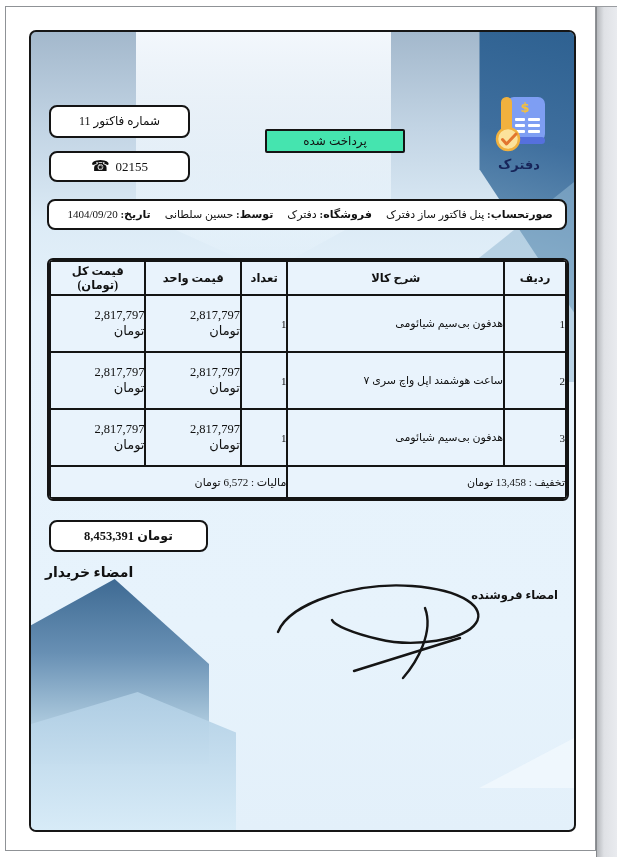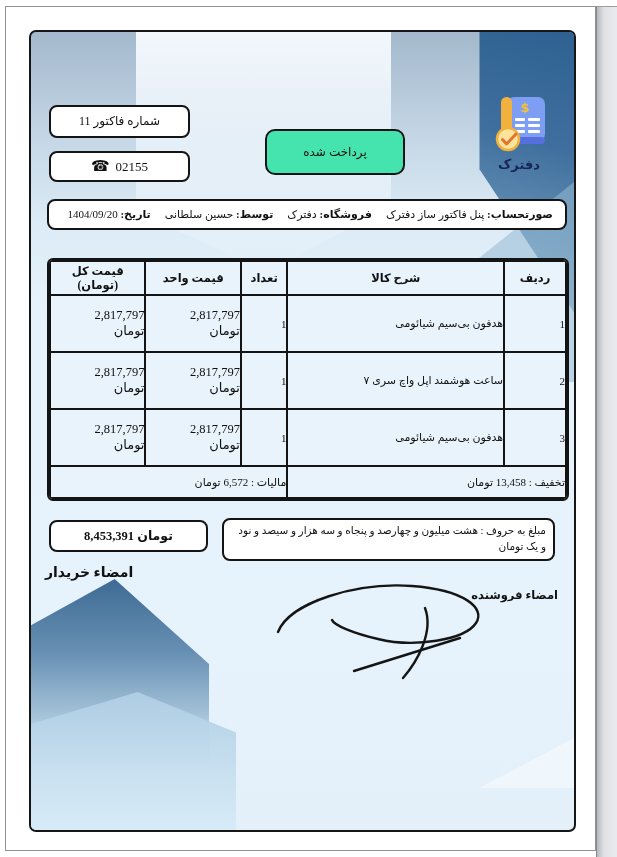--- a/index.html
+++ b/index.html
@@ -40,22 +40,22 @@
   .title { top:24px; left:0; width:100%; text-align:center; font-size:20px; font-weight:bold; }
 
   .logo-wrap { right:14px; top:64px; width:82px; text-align:center; }
   .logo-label { font-size:13px; font-weight:bold; color:#17255a; margin-top:1px; }
 
   .box { background:#ffffff; border:2px solid #141414; border-radius:8px;
     display:flex; align-items:center; justify-content:center; }
   .inv-box   { left:18px; top:73px;  width:141px; height:33px; font-size:12px; }
   .phone-box { left:18px; top:119px; width:141px; height:31px; font-size:13px; direction:ltr; gap:6px; }
   .phone-box .glyph { font-size:15px; line-height:1; }
-  .badge { left:234px; top:97px; width:140px; height:46px; background:#45e4af;
-    border:2px solid #141414; border-radius:10px; display:flex; align-items:center;
+  .badge { left:234px; top:97px; width:140px; height:24px; background:#45e4af;
+    border:2px solid #141414; border-radius:2px; display:flex; align-items:center;
     justify-content:center; font-size:12px; }
 
   .meta-box { left:16px; top:167px; width:520px; height:31px; background:#fff;
     border:2px solid #141414; border-radius:8px; display:flex; align-items:center;
     padding:0 12px; font-size:11px; white-space:nowrap; }
   .meta-box b { font-weight:bold; }
   .meta-pair { margin-left:14px; }
   .meta-pair:last-child { margin-left:0; }
 
   .table-wrap { left:16px; top:226px; width:522px; border:2px solid #141414;
@@ -191,21 +191,20 @@
             </td>
       </tr>
       <tr class="tfoot">
         <td colspan="2">تخفیف : 13,458 تومان</td>
         <td colspan="3">مالیات : 6,572 تومان</td>
       </tr>
     </tbody>
       </table>
   </div>
 
-  <div class="layer words-box">مبلغ به حروف : هشت میلیون و چهارصد و پنجاه و سه هزار و سیصد و نود و یک تومان</div>
   <div class="layer total-box">8,453,391 تومان</div>
 
   <div class="layer sig-seller">امضاء فروشنده</div>
   <div class="layer sig-buyer">امضاء خریدار</div>
   <div class="layer sig-draw">
     <svg width="232" height="112" viewBox="0 0 232 112">
       <path d="M 16 54 C 28 24, 95 4, 150 8 C 202 12, 224 30, 214 45 C 203 62, 152 70, 116 61 C 90 55, 72 47, 70 42" fill="none" stroke="#151515" stroke-width="2.4" stroke-linecap="round"></path>
       <path d="M 163 30 C 172 54, 155 84, 141 100" fill="none" stroke="#151515" stroke-width="2.4" stroke-linecap="round"></path>
       <path d="M 92 93 L 198 60" fill="none" stroke="#151515" stroke-width="2.4" stroke-linecap="round"></path>
     </svg>

